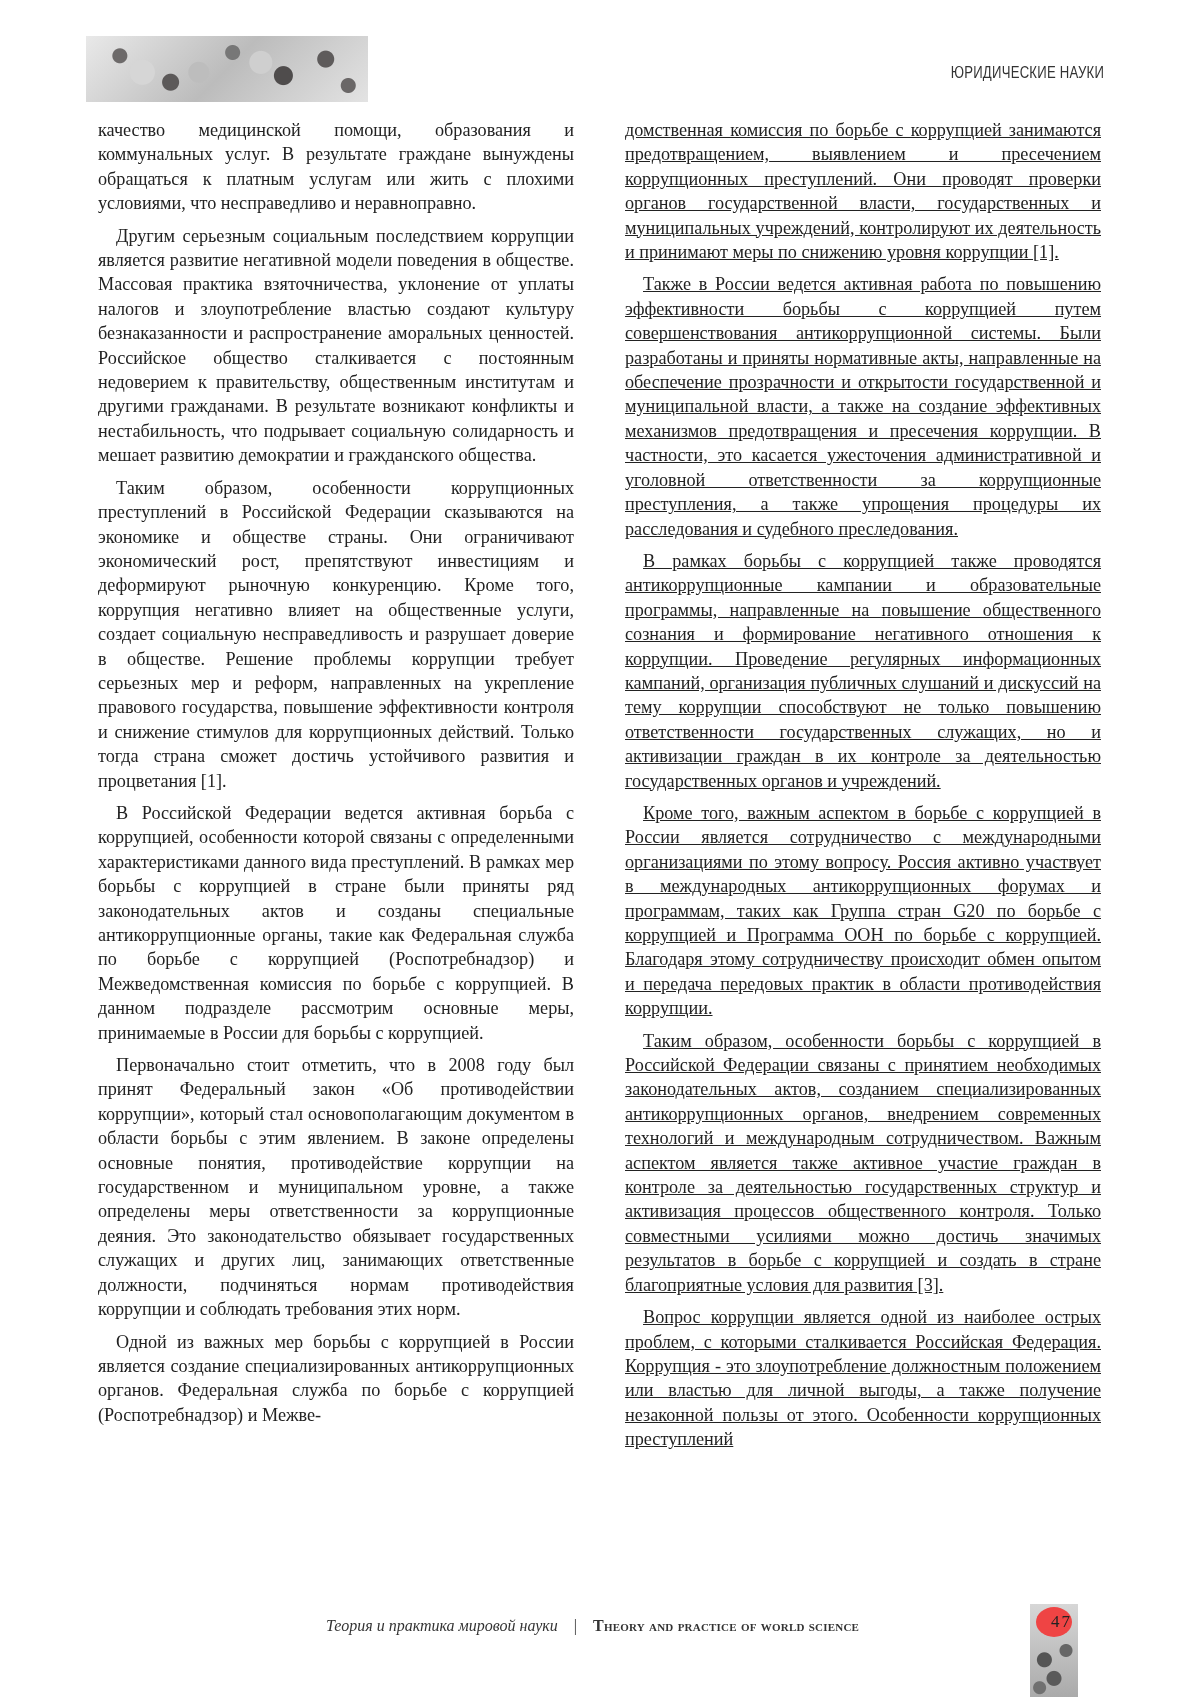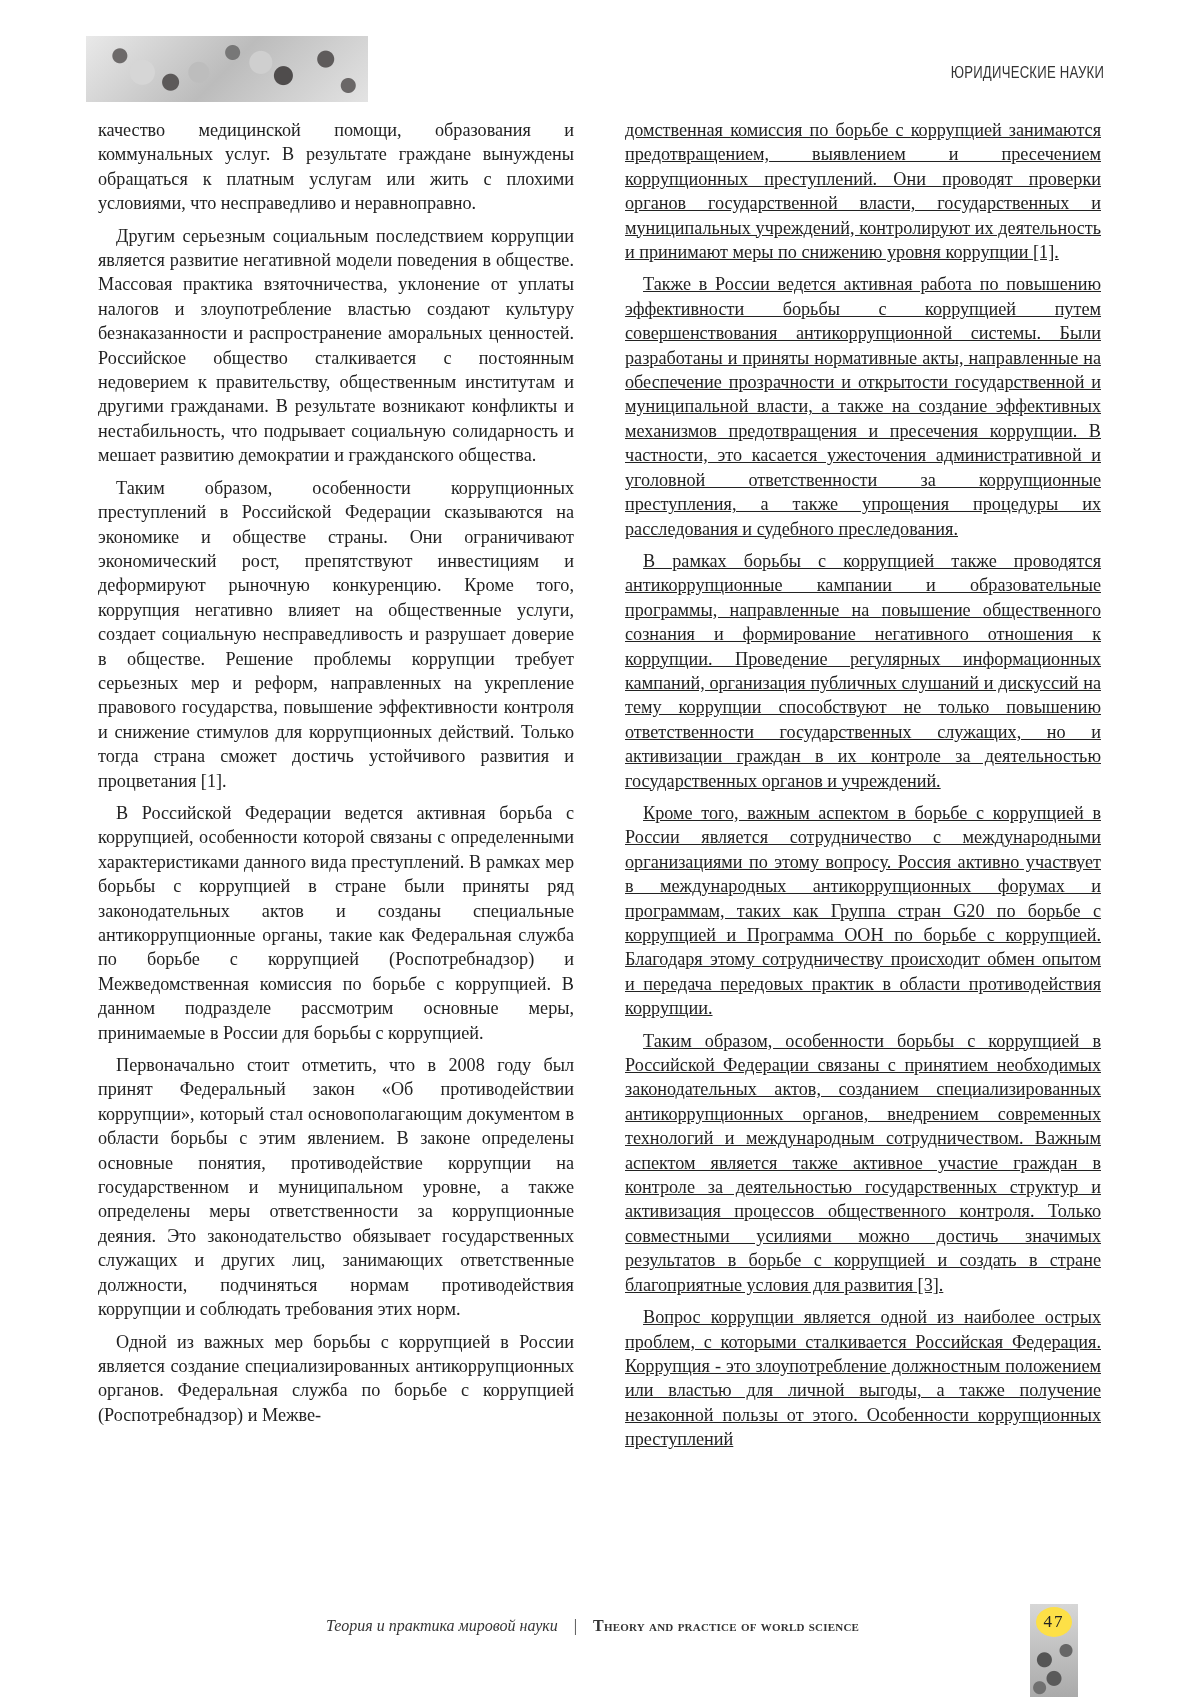--- a/index.html
+++ b/index.html
@@ -71,23 +71,23 @@
       radial-gradient(circle at 75% 50%, #666 0 6px, transparent 7px),
       radial-gradient(circle at 50% 80%, #5a5a5a 0 7px, transparent 8px),
       radial-gradient(circle at 20% 90%, #707070 0 6px, transparent 7px),
       linear-gradient(180deg, #d7d7d7, #aaaaaa);
   }
   .page-number {
     position: absolute;
     left: 1036px; top: 1607px;
     width: 36px; height: 30px;
     border-radius: 50%;
-    background: #fde047;
+    background: #ef4444;
     font-size: 17px;
-    text-align: center;
+    text-align: right;
     line-height: 30px;
     letter-spacing: 2px;
     color: #222;
   }
 </style>
 </head>
 <body>
 
 <div class="header-banner"></div>
 <div class="section-title">ЮРИДИЧЕСКИЕ НАУКИ</div>

